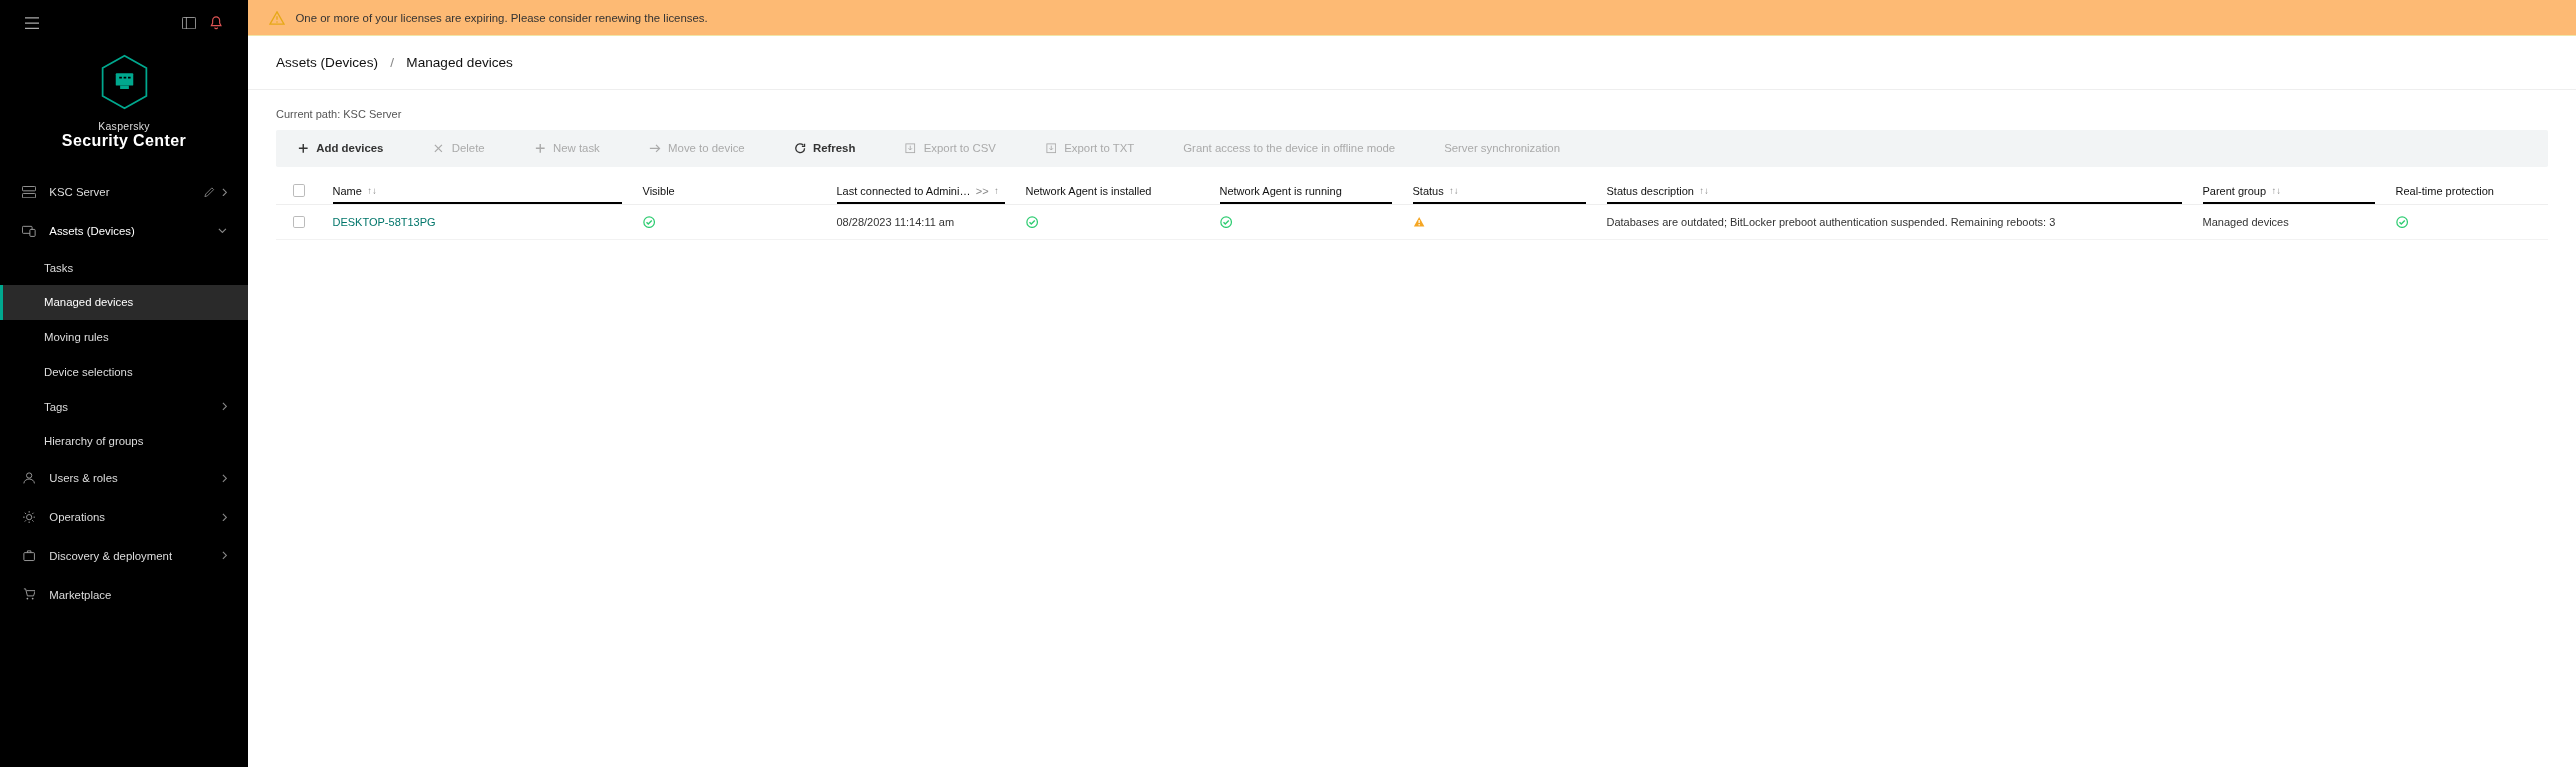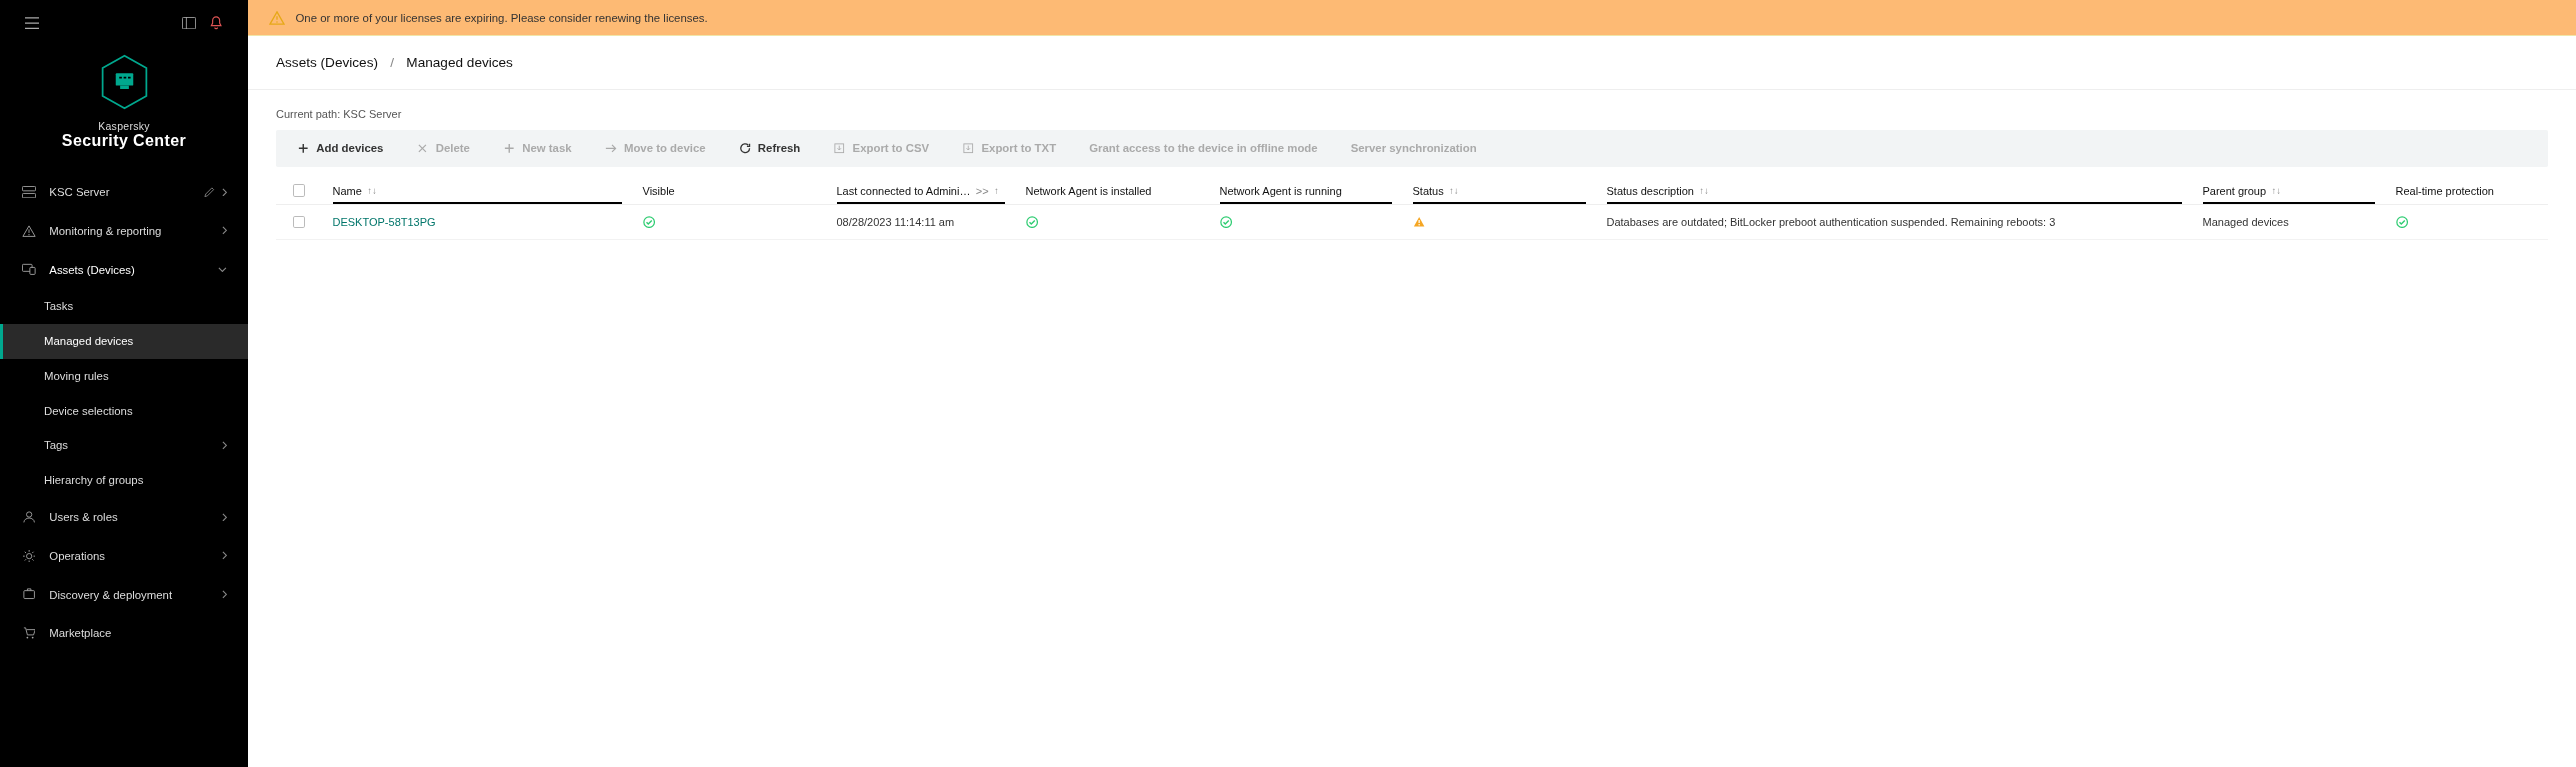--- a/index.html
+++ b/index.html
@@ -36,22 +36,22 @@
 .alert .warn-tri { color: #e6a817; }
 
 .breadcrumb { display: flex; align-items: center; gap: 12.3px; padding: 19px 28px; border-bottom: 0.9px solid #eee; font-size: 13.6px; }
 .breadcrumb a { color: #111; text-decoration: none; }
 .breadcrumb .sep { color: #888; }
 .breadcrumb .current { color: #111; }
 
 .content { padding: 17.5px 28px; flex:1; }
 .path-line { color: #555; font-size: 11px; margin-bottom: 10.5px; }
 
-.toolbar { display: flex; align-items: center; gap: 5px; background: #f2f4f5; border-radius: 1.8px; padding: 5.3px 7px; margin-bottom: 8.8px; }
-.tbtn { display: flex; align-items: center; gap: 7px; padding: 7px 14px; font-size: 11.4px; cursor: pointer; border-radius: 1.8px; color: #333; font-weight: bold; }
+.toolbar { display: flex; align-items: center; gap: 21px; background: #f2f4f5; border-radius: 1.8px; padding: 5.3px 7px; margin-bottom: 8.8px; }
+.tbtn { display: flex; align-items: center; gap: 7px; padding: 7px 14px; font-size: 11.4px; cursor: pointer; border-radius: 1.8px; color: #333; }
 .tbtn.disabled { color: #aaa; cursor: default; }
 .tbtn .ticon { width:12.3px; height:12.3px; display:flex; align-items:center; justify-content:center; }
 .tbtn.add { font-weight: 600; }
 
 
 .table { width: 100%; }
 .thead { display: flex; align-items: flex-end; border-bottom: 0.9px solid #eee; }
 .th { padding: 8.8px 10.5px 7px; font-size: 11px; color: #111; display:flex; align-items:center; gap:5.3px; position:relative; }
 .th.sortable { cursor: pointer; }
 .th.sortable::after { content:""; position:absolute; bottom:0; left:10.5px; right:10.5px; height:1.8px; background:#000; }
@@ -136,37 +136,20 @@
               </svg>
           </span>
           <span>
             <svg width="5.3" height="8.8" viewBox="0 0 6 10">
                 <path d="M1 1l4 4-4 4" fill="none" stroke="currentColor" stroke-width="1.3"></path>
               </svg>
           </span>
         </span>
       </div>
 
-      <div class="nav-item">
-        <span class="nav-icon">
-          <svg width="14" height="12.3" viewBox="0 0 16 14">
-              <path d="M8 1l7 12H1L8 1z" fill="none" stroke="currentColor"></path>
-              <line x1="8" y1="5" x2="8" y2="9" stroke="currentColor"></line>
-              <circle cx="8" cy="11" r="0.7" fill="currentColor"></circle>
-            </svg>
-        </span>
-        <span class="label">Monitoring &amp; reporting</span>
-        <span class="nav-right">
-          <span>
-            <svg width="5.3" height="8.8" viewBox="0 0 6 10">
-                <path d="M1 1l4 4-4 4" fill="none" stroke="currentColor" stroke-width="1.3"></path>
-              </svg>
-          </span>
-        </span>
-      </div>
 
       <div class="nav-item expanded">
         <span class="nav-icon">
           <svg width="14" height="12.3" viewBox="0 0 16 14">
               <rect x="0.5" y="1.5" width="11" height="8" rx="1" fill="none" stroke="currentColor"></rect>
               <rect x="9" y="5" width="6" height="8" rx="1" fill="#000" stroke="currentColor"></rect>
             </svg>
         </span>
         <span class="label">Assets (Devices)</span>
         <span class="nav-right">

